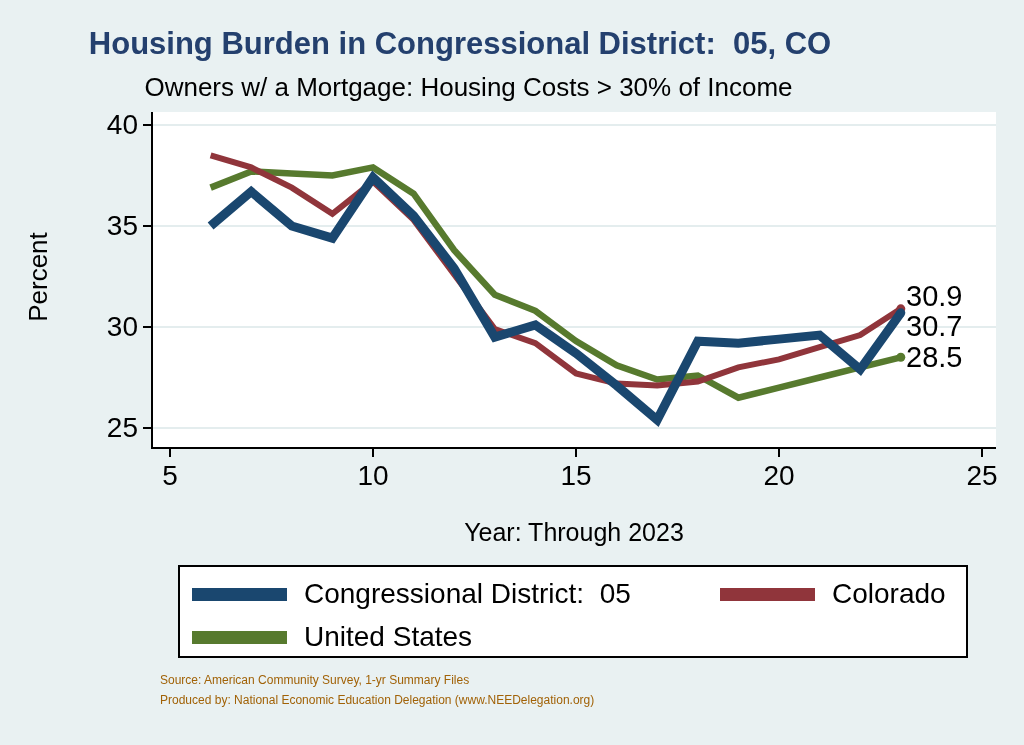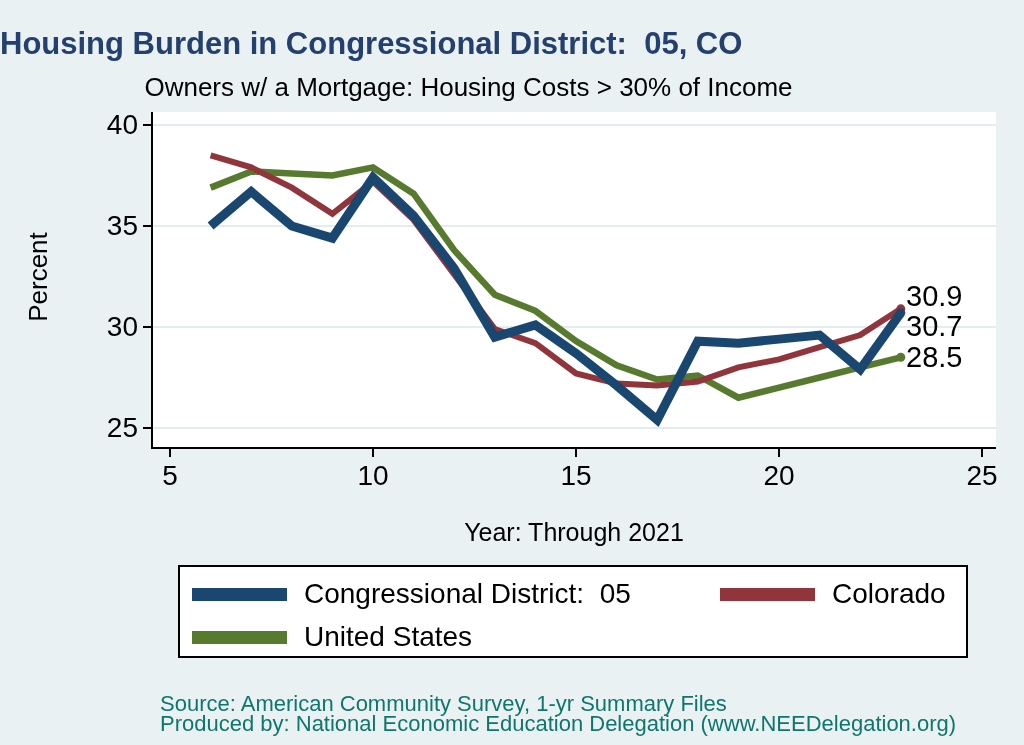--- a/index.html
+++ b/index.html
@@ -1,36 +1,36 @@
 <!DOCTYPE html>
 <html><head>
 <meta charset="utf-8">
 <style>
   html,body{margin:0;padding:0;}
   body{font-family:"Liberation Sans", sans-serif; background:#e9f1f2;}
   .canvas{position:relative; width:1024px; height:745px; background:#e9f1f2; overflow:hidden;}
-  .title{position:absolute; top:26px; left:0; width:920px; 
+  .title{position:absolute; top:26px; left:0; width:920px; text-align:center;
          font-size:31px; font-weight:bold; color:#24406e; white-space:pre;}
   .subtitle{position:absolute; top:72px; left:0; width:937px; text-align:center;
          font-size:26px; color:#000; white-space:pre;}
   .ylabel{position:absolute; left:38px; top:277px; transform:translate(-50%,-50%) rotate(-90deg);
          font-size:26px; color:#000; white-space:nowrap;}
   .xlabel{position:absolute; top:518px; left:152px; width:844px; text-align:center;
          font-size:25px; color:#000;}
   svg.plot{position:absolute; top:0; left:0;}
   svg text{font-family:"Liberation Sans", sans-serif;}
   .legend{position:absolute; left:178px; top:565px; width:790px; height:93px;
           background:#fff; border:2px solid #000; box-sizing:border-box;padding-left:20px;}
   .legend-item{position:absolute; display:flex; align-items:center; gap:17px; height:34px;}
   .legend-item .swatch{display:inline-block; width:95px; height:13px;}
   .legend-item .legend-label{font-size:28px; color:#000; white-space:pre; line-height:1;}
   .li-0{left:12px; top:10px;}
   .li-1{left:540px; top:10px;}
   .li-2{left:12px; top:53px;}
-  .footer{position:absolute; left:160px; top:670px; font-size:22px; color:#0f766e; line-height:20px;margin-top:24px;}
+  .footer{position:absolute; left:160px; top:670px; font-size:12px; color:#a16207; line-height:20px;}
 </style>
 </head>
 <body>
 
 <div class="canvas">
   <svg class="plot" width="1024" height="560" id="plot-svg">
       <rect x="152" y="112" width="844" height="336" fill="#ffffff"></rect>
       <line x1="152" y1="428" x2="996" y2="428" stroke="#e4edee" stroke-width="2"></line>
       <line x1="152" y1="327" x2="996" y2="327" stroke="#e4edee" stroke-width="2"></line>
       <line x1="152" y1="226" x2="996" y2="226" stroke="#e4edee" stroke-width="2"></line>
@@ -61,21 +61,21 @@
       <circle cx="900.8000000000001" cy="308.82000000000005" r="4.5" fill="#90353b"></circle>
       <polyline points="210.6,226 251.2,191.65999999999994 291.8,226 332.4,238.12 373,177.52000000000004 413.6,215.89999999999998 454.2,268.42 494.8,337.1 535.4000000000001,324.97999999999996 576,353.26 616.6,385.58 657.2,419.92 697.8000000000001,341.14 738.4,343.15999999999997 779,339.12 819.6,335.0799999999999 860.2,369.42 900.8000000000001,312.86" fill="none" stroke="#1a476f" stroke-width="9" stroke-linejoin="miter"></polyline>
       <circle cx="900.8000000000001" cy="312.86" r="4.5" fill="#1a476f"></circle>
       <text x="906" y="305.84000000000003" text-anchor="start" font-size="29" fill="#000">30.9</text>
       <text x="906" y="335.84000000000003" text-anchor="start" font-size="29" fill="#000">30.7</text>
       <text x="906" y="367.29999999999995" text-anchor="start" font-size="29" fill="#000">28.5</text>
     </svg>
   <div class="title">Housing Burden in Congressional District:  05, CO</div>
   <div class="subtitle">Owners w/ a Mortgage: Housing Costs &gt; 30% of Income</div>
   <div class="ylabel">Percent</div>
-  <div class="xlabel">Year: Through 2021</div>
+  <div class="xlabel">Year: Through 2023</div>
 
   <div class="legend">
     <div class="legend-item li-0">
       <span class="swatch" style="background: rgb(26, 71, 111);"></span>
       <span class="legend-label">Congressional District:  05</span>
     </div>
     <div class="legend-item li-2">
       <span class="swatch" style="background: rgb(87, 122, 46);"></span>
       <span class="legend-label">United States</span>
     </div>

